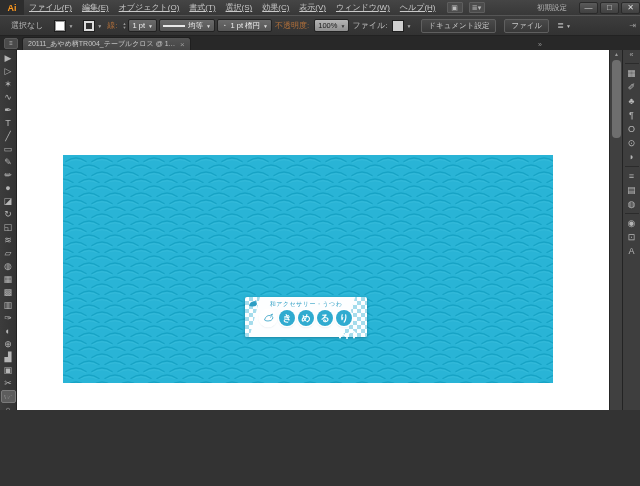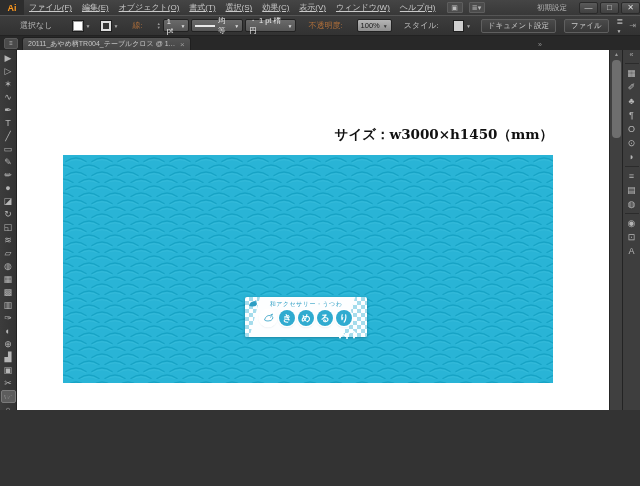--- a/index.html
+++ b/index.html
@@ -19,21 +19,21 @@
   .menubar-right { margin-left:auto; display:flex; align-items:center; }
   .workspace { font-size:7.5px; color:#b5b5b5; margin-right:10px;text-align:right; }
   .winbtn { width:19px; height:12px; margin-left:2px; background:linear-gradient(#5a5a5a,#404040);
     border:1px solid #2a2a2a; border-radius:2px; color:#ddd; font-size:8px; line-height:10px;
     text-align:center; }
 
   
   .controlbar { position:absolute; left:0; top:15px; width:640px; height:21px;
     background:linear-gradient(#3d3d3d,#323232); border-top:1px solid #555; border-bottom:1px solid #222;
     display:flex; align-items:center; font-size:8px; color:#bdbdbd; padding-left:8px; }
-  .cb-label { margin:0 12px; white-space:nowrap; }
+  .cb-label { margin:0 3px; white-space:nowrap; }
   .cb-link { color:#b06f3a; }
   .swatch { width:12px; height:12px; border:1px solid #1e1e1e; margin-left:8px; }
   .swatch.fill { background:#fff; box-shadow:inset 0 0 0 1px #999; }
   .swatch.stroke { background:#333; box-shadow:inset 0 0 0 2px #dcdcdc, inset 0 0 0 3px #333; }
   .swatch.style { background:#cfcfcf; margin-left:2px; }
   .dd-arrow { font-size:5px; color:#aaa; margin:0 2px; }
   .stepper { display:flex; flex-direction:column; font-size:4px; color:#999; line-height:3.5px; margin-left:2px; }
   .field { height:13px; background:linear-gradient(#6a6a6a,#555); border:1px solid #222; border-radius:2px;
     color:#eee; font-size:7.5px; display:flex; align-items:center; padding:0 3px; margin-left:2px; }
   .field.light { background:linear-gradient(#b5b5b5,#8f8f8f); color:#1a1a1a; }
@@ -175,21 +175,21 @@
     </span>
     <span class="field">
       <span>・ 1 pt 楕円</span>
       <span class="fdd">▼</span>
     </span>
     <span class="cb-label cb-link">不透明度:</span>
     <span class="field light">
       <span>100%</span>
       <span class="fdd" style="color:#333;">▼</span>
     </span>
-    <span class="cb-label">スタイル:</span>
+    <span class="cb-label">ファイル:</span>
     <span class="swatch style"></span>
     <span class="dd-arrow">▼</span>
     <span class="cb-btn">ドキュメント設定</span>
     <span class="cb-btn">ファイル</span>
     <span class="cb-end-icon"><span>≣</span> <span style="font-size:5px;">▼</span></span>
     <span class="cb-collapse">⇥</span>
   </div>
 
   <div class="tabbar">
     <span class="tab-scroll-btn">≡</span>
@@ -225,21 +225,20 @@
     <div class="tool">◐</div>
     <div class="tool">⊕</div>
     <div class="tool">▟</div>
     <div class="tool">▣</div>
     <div class="tool">✂</div>
     <div class="tool selected">☞</div>
     <div class="tool">⌕</div>
   </div>
 
   <div class="canvas">
-    <div class="size-label">サイズ：w3000×h1450（mm）</div>
 
     <div class="artboard">
       <svg class="pattern" width="490" height="228">
         <defs>
           <pattern id="sgw" width="26" height="14" patternUnits="userSpaceOnUse">
             <rect width="26" height="14" fill="#29b4d6"></rect>
             <path d="M3 6.5 Q13 -0.5 23 6.5" stroke="#16a3c5" stroke-width="1.4" fill="none" stroke-linecap="round"></path>
             <path d="M3 8 Q13 1.5 23 8" stroke="#3fc0dc" stroke-width="0.8" fill="none" opacity="0.55"></path>
             <path d="M-10 13.5 Q0 6.5 10 13.5 M16 13.5 Q26 6.5 36 13.5" stroke="#16a3c5" stroke-width="1.4" fill="none" stroke-linecap="round"></path>
             <path d="M-10 15 Q0 8.5 10 15 M16 15 Q26 8.5 36 15" stroke="#3fc0dc" stroke-width="0.8" fill="none" opacity="0.55"></path>

